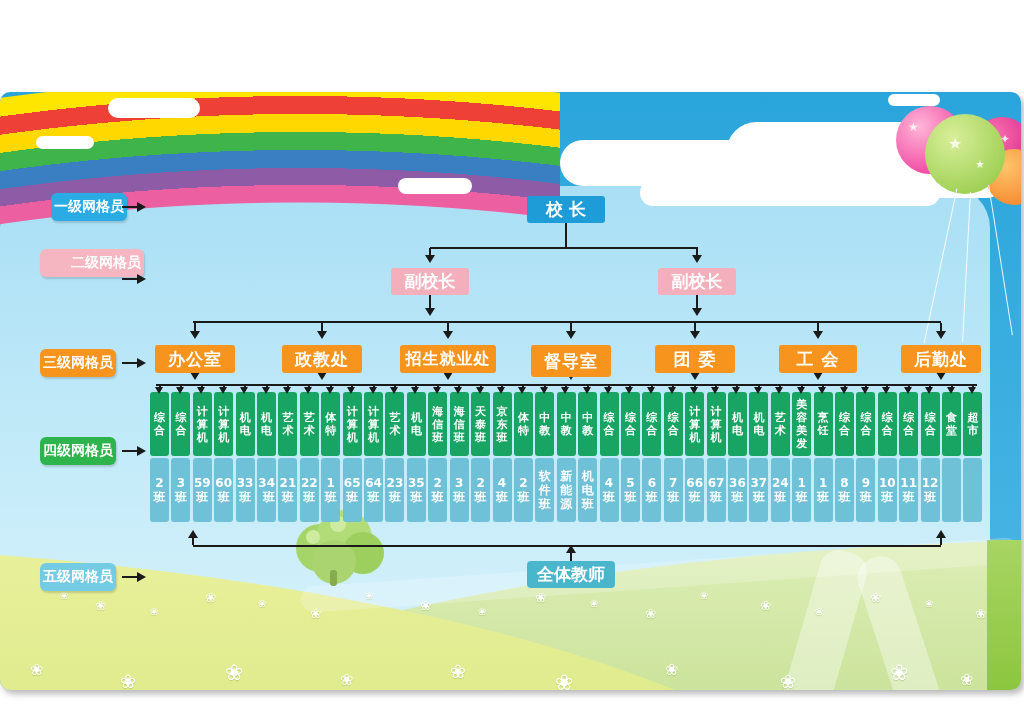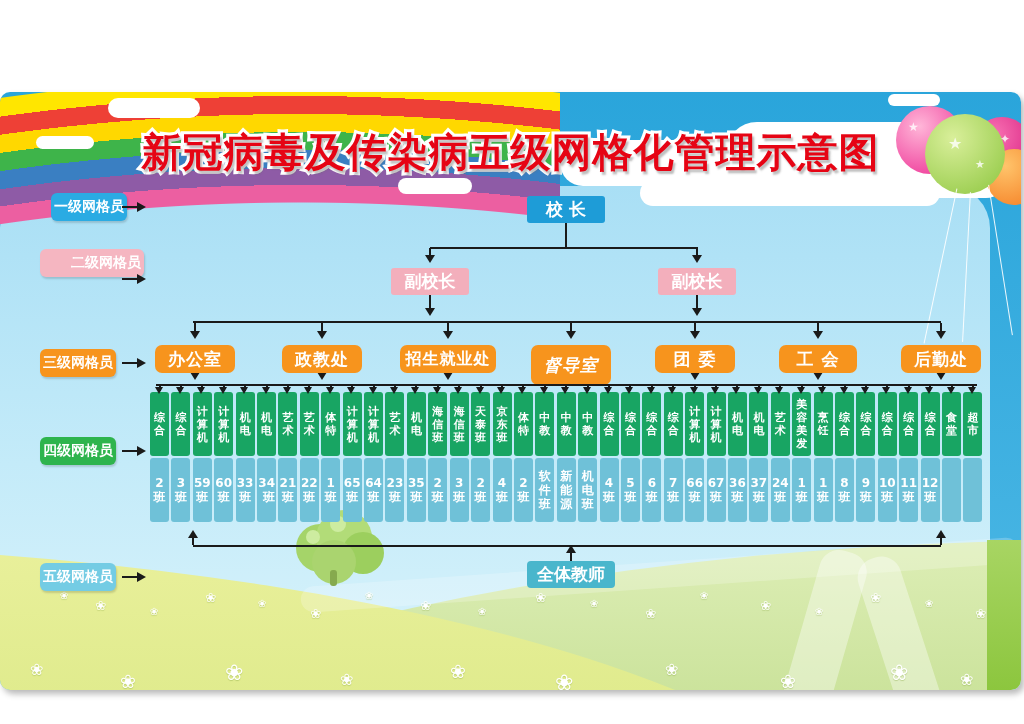--- a/index.html
+++ b/index.html
@@ -38,21 +38,21 @@
   
   .title{position:absolute;left:0;top:33px;width:1021px;text-align:center;z-index:5;
     font-size:40px;font-weight:bold;letter-spacing:1px;color:#e60414;
     -webkit-text-stroke:6px #fff;paint-order:stroke fill;
     text-shadow:2px 3px 2px rgba(110,110,110,.45);}
   
   .box{position:absolute;z-index:6;color:#fff;font-weight:bold;text-align:center;
     display:flex;align-items:center;justify-content:center;border-radius:3px;}
   .principal{background:#1e9cd7;font-size:17px;}
   .vice{background:#f3afbc;font-size:17px;}
-  .dept{background:#f7941d;font-size:17px;letter-spacing:1px;border-radius:7px;}
+  .dept{background:#f7941d;font-size:17px;letter-spacing:1px;}
   .teachers{background:#49b6cc;font-size:17px;border-radius:4px;}
   .lvl{position:absolute;left:40px;width:76px;height:28px;z-index:6;border-radius:6px;
     color:#fff;font-weight:bold;font-size:14px;display:flex;align-items:center;
     justify-content:center;box-shadow:1px 2px 2px rgba(0,0,0,.15);}
   .lv0{background:#2aabe3}.lv1{background:#f5b6c1}.lv2{background:#f7941d}
   .lv3{background:#2eb44d}.lv4{background:#74cce4}
   .hl{position:absolute;height:2px;background:#1a1a1a;z-index:6;}
   .vl{position:absolute;width:2px;background:#1a1a1a;z-index:6;}
   .ad{position:absolute;width:2px;background:#1a1a1a;z-index:6;}
   .ad::after{content:"";position:absolute;left:-4px;bottom:-7px;
@@ -148,21 +148,20 @@
     <div class="balloon" style="left:986px;top:57px;width:56px;height:56px;background:radial-gradient(circle at 35% 30%,#ffc46b,#f47b20);"></div>
     <div class="balloon" style="left:925px;top:22px;width:80px;height:80px;background:radial-gradient(circle at 35% 30%,#d9ef9a,#8dc63f);"></div>
     <div class="bstar" style="left:948px;top:42px;font-size:16px;">★</div>
     <div class="bstar" style="left:975px;top:66px;font-size:11px;">★</div>
     <div class="bstar" style="left:908px;top:28px;font-size:12px;">★</div>
     <div class="bstar" style="left:1000px;top:40px;font-size:12px;">✦</div>
     <div class="string" style="left:940px;top:95px;height:158px;transform:rotate(12deg);"></div>
     <div class="string" style="left:966px;top:100px;height:150px;transform:rotate(3deg);"></div>
     <div class="string" style="left:1000px;top:92px;height:152px;transform:rotate(-9deg);"></div>
 
-    <div class="title">新冠病毒及传染病五级网格化管理示意图</div>
 
     <div class="lvl lv0" style="top:101px;margin-left:11px;">一级网格员</div>
     <div class="ar" style="left:122px;top:114px;"></div>
     <div class="lvl lv1" style="top:157px;padding-left:28px;">二级网格员</div>
     <div class="ar" style="left:122px;top:186px;"></div>
     <div class="lvl lv2" style="top:257px;">三级网格员</div>
     <div class="ar" style="left:122px;top:270px;"></div>
     <div class="lvl lv3" style="top:345px;">四级网格员</div>
     <div class="ar" style="left:122px;top:358px;"></div>
     <div class="lvl lv4" style="top:471px;">五级网格员</div>
@@ -193,21 +192,21 @@
         <div class="ad" style="left: 694px; top: 281px; height: 5px;"></div>
         <div class="ad" style="left: 817px; top: 231px; height: 14px;"></div>
         <div class="ad" style="left: 817px; top: 281px; height: 5px;"></div>
         <div class="ad" style="left: 940px; top: 231px; height: 14px;"></div>
         <div class="ad" style="left: 940px; top: 281px; height: 5px;"></div>
       </div>
 
     <div class="box dept" style="left:155px;top:253px;width:80px;height:28px;">办公室</div>
     <div class="box dept" style="left:282px;top:253px;width:80px;height:28px;">政教处</div>
     <div class="box dept" style="left:400px;top:253px;width:96px;height:28px;font-size:16px;">招生就业处</div>
-    <div class="box dept" style="left:531px;top:253px;width:80px;height:40px;font-style:italic;">督导室</div>
+    <div class="box dept" style="left:531px;top:253px;width:80px;height:32px;">督导室</div>
     <div class="box dept" style="left:655px;top:253px;width:80px;height:28px;">团 委</div>
     <div class="box dept" style="left:779px;top:253px;width:78px;height:28px;">工 会</div>
     <div class="box dept" style="left:901px;top:253px;width:80px;height:28px;">后勤处</div>
 
     <div class="hl" style="left:156px;top:292px;width:821px;"></div>
 
     <div class="strip">
         <div class="cell">
           <div class="ca"></div>
           <div class="cname" style="background: rgb(24, 165, 99);">综合</div>

